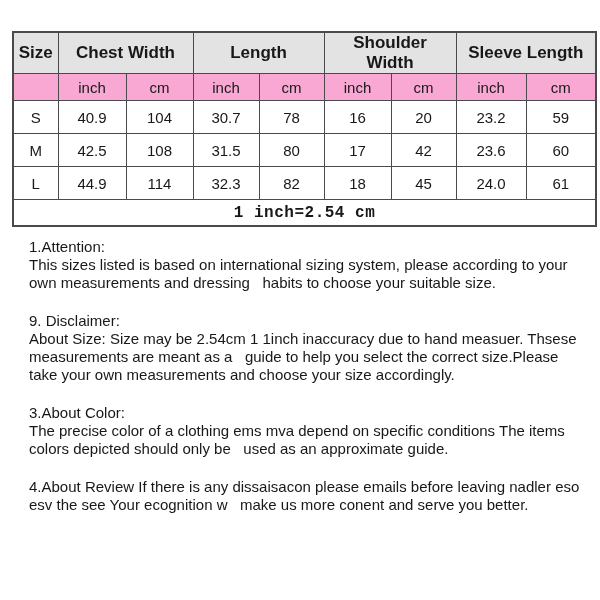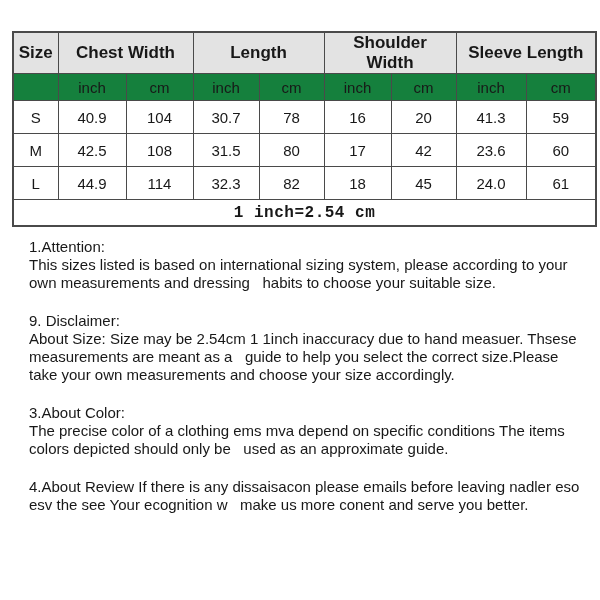--- a/index.html
+++ b/index.html
@@ -36,21 +36,21 @@
     background: #e3e3e3;
     font-size: 17px;
     font-weight: bold;
     height: 40px;
     line-height: 1.15;
   }
   .head-row th.wrap-narrow {
     padding: 0 12px;
   }
   .unit-row th {
-    background: #15803d;
+    background: #f9a8d4;
     font-size: 15px;
     font-weight: normal;
     height: 26px;
   }
   .data-row td {
     font-size: 15px;
     height: 32px;
     background: #ffffff;
   }
   .note-row td {
@@ -112,21 +112,21 @@
     </thead>
     <tbody>
       <tr class="data-row">
         <td>S</td>
         <td>40.9</td>
         <td>104</td>
         <td>30.7</td>
         <td>78</td>
         <td>16</td>
         <td>20</td>
-        <td>41.3</td>
+        <td>23.2</td>
         <td>59</td>
       </tr>
       <tr class="data-row">
         <td>M</td>
         <td>42.5</td>
         <td>108</td>
         <td>31.5</td>
         <td>80</td>
         <td>17</td>
         <td>42</td>

